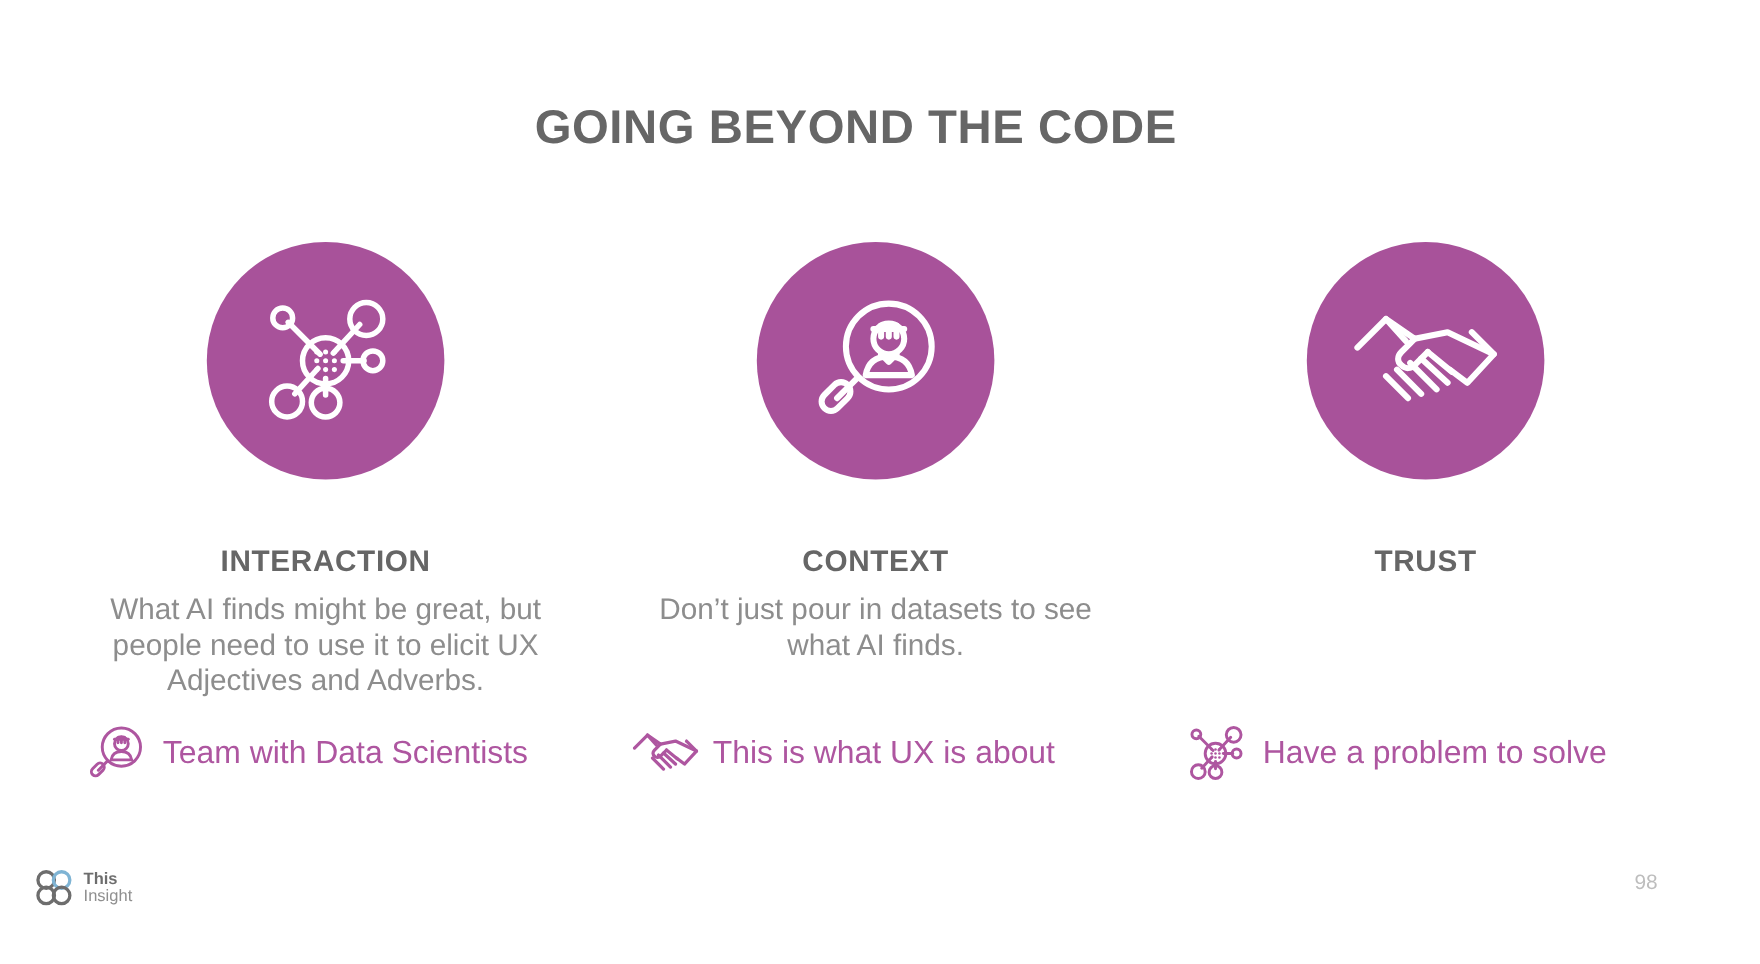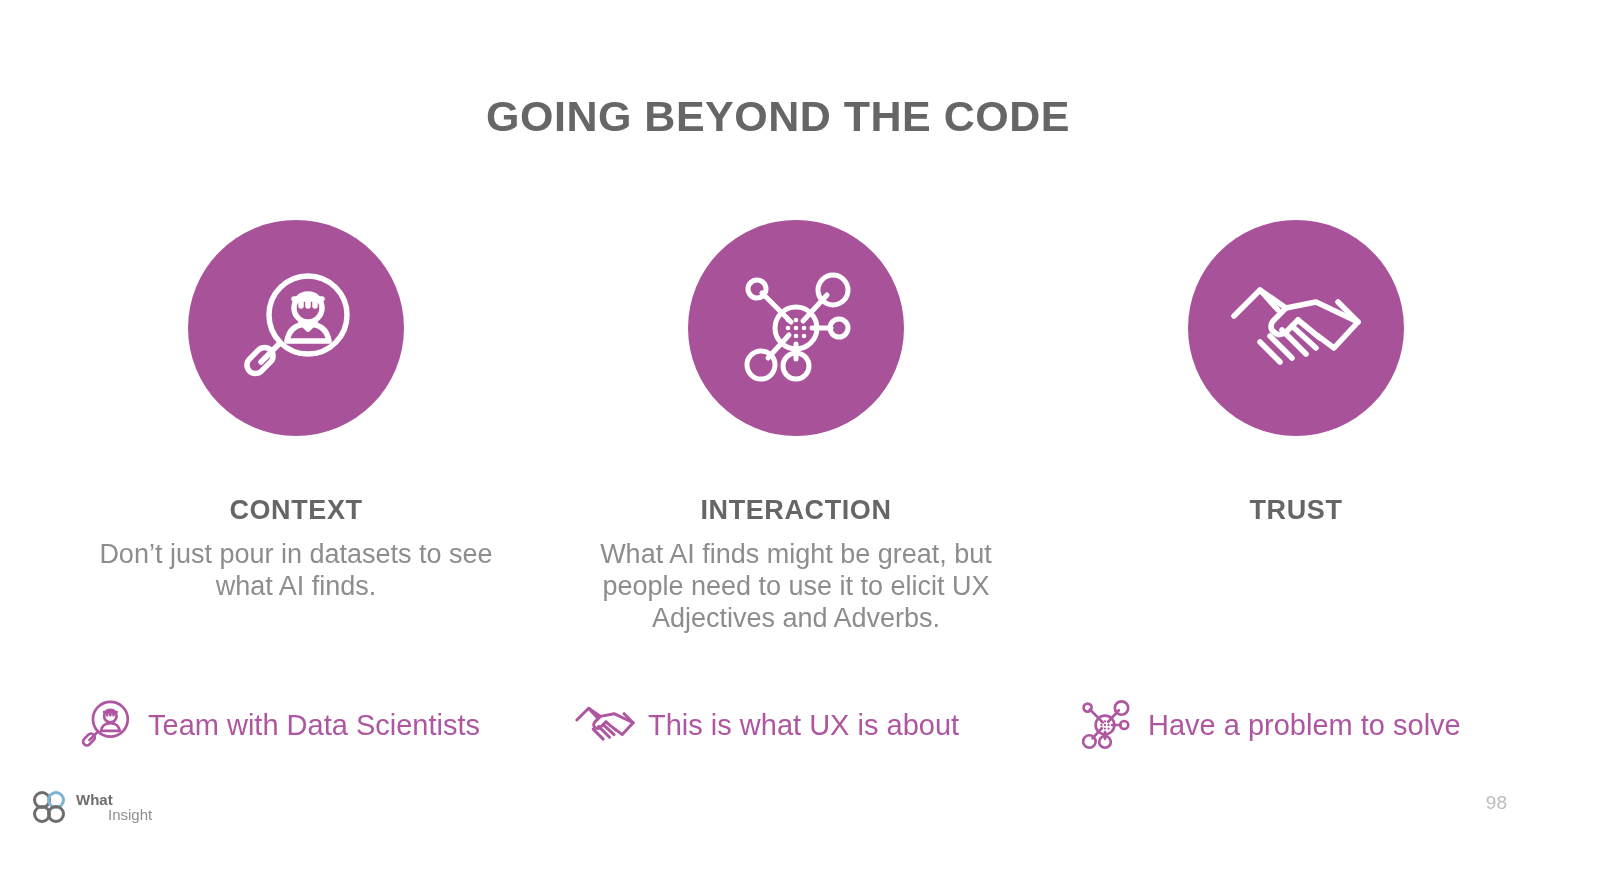--- a/index.html
+++ b/index.html
@@ -77,21 +77,21 @@
     font-size: 27px;
     line-height: 32px;
     color: #8d8d8d;
     text-align: center;
     width: 420px;
   }
 
   
   .callouts {
     position: absolute;
-    top: 694px;
+    top: 654px;
     left: 46px;
     width: 1500px;
     display: flex;
     flex-direction: row;
   }
   .callout {
     width: 500px;
     display: flex;
     flex-direction: row;
     align-items: center;
@@ -137,57 +137,37 @@
     line-height: 15px;
   }
   .logo-bold {
     font-size: 15px;
     font-weight: bold;
     color: #6d6d6d;
   }
   .logo-insight {
     font-size: 15px;
     color: #8f8f8f;
-    margin-left: 32px;
   }
   .page-number {
     position: absolute;
     right: 93px;
     bottom: 18px;
     font-size: 19px;
     color: #bdbdbd;
   }
 </style>
 </head>
 <body>
 
 <div class="slide">
 
   <div class="slide-title">GOING BEYOND THE CODE</div>
 
   <div class="columns">
-
-    <div class="column">
-      <div class="icon-circle">
-        <span>
-          <svg width="130" height="130" viewBox="0 0 130 130" fill="none" stroke="#ffffff" stroke-width="5.5" stroke-linecap="round" stroke-linejoin="round">
-            <circle cx="77" cy="52" r="39"></circle>
-            <circle cx="77" cy="45" r="14"></circle>
-            <path d="M63 36 h28"></path>
-            <path d="M70 33 v10 M77 32 v11 M84 33 v10"></path>
-            <path d="M56 78 c2-12 10-17 21-17 11 0 19 5 21 17 z"></path>
-            <path d="M70 59 l7 7 7-7"></path>
-            <path d="M49 80 L30 99"></path>
-            <rect x="14" y="89" width="30" height="17" rx="8.5" transform="rotate(-45 29 97.5)"></rect>
-          </svg>
-        </span>
-      </div>
-      <div class="col-heading">CONTEXT</div>
-      <div class="col-body">Don’t just pour in datasets to see what AI finds.</div>
-    </div>
 
     <div class="column">
       <div class="icon-circle">
         <span>
           <svg width="130" height="130" viewBox="0 0 130 130" fill="none" stroke="#ffffff" stroke-width="5" stroke-linecap="round" stroke-linejoin="round">
             <line x1="31" y1="30" x2="60" y2="59"></line>
             <line x1="96" y1="32" x2="72" y2="58"></line>
             <line x1="81" y1="65" x2="100" y2="65"></line>
             <line x1="58" y1="72" x2="37" y2="95"></line>
             <line x1="65" y1="81" x2="65" y2="96"></line>
@@ -211,20 +191,39 @@
           </svg>
         </span>
       </div>
       <div class="col-heading">INTERACTION</div>
       <div class="col-body">What AI finds might be great, but people need to use it to elicit UX Adjectives and Adverbs.</div>
     </div>
 
     <div class="column">
       <div class="icon-circle">
         <span>
+          <svg width="130" height="130" viewBox="0 0 130 130" fill="none" stroke="#ffffff" stroke-width="5.5" stroke-linecap="round" stroke-linejoin="round">
+            <circle cx="77" cy="52" r="39"></circle>
+            <circle cx="77" cy="45" r="14"></circle>
+            <path d="M63 36 h28"></path>
+            <path d="M70 33 v10 M77 32 v11 M84 33 v10"></path>
+            <path d="M56 78 c2-12 10-17 21-17 11 0 19 5 21 17 z"></path>
+            <path d="M70 59 l7 7 7-7"></path>
+            <path d="M49 80 L30 99"></path>
+            <rect x="14" y="89" width="30" height="17" rx="8.5" transform="rotate(-45 29 97.5)"></rect>
+          </svg>
+        </span>
+      </div>
+      <div class="col-heading">CONTEXT</div>
+      <div class="col-body">Don’t just pour in datasets to see what AI finds.</div>
+    </div>
+
+    <div class="column">
+      <div class="icon-circle">
+        <span>
           <svg width="132" height="112" viewBox="0 0 132 112" fill="none" stroke="#ffffff" stroke-width="5.5" stroke-linecap="round" stroke-linejoin="round">
             <path d="M4 44 L30 18 L56 36 L86 30 L128 50 L104 76 L88 64"></path>
             <path d="M30 18 L48 38"></path>
             <path d="M128 50 L108 30"></path>
             <path d="M56 36 L44 48 c-4 4-4 9 0 12 4 4 9 3 12 0 L68 48"></path>
             <path d="M68 48 L90 66"></path>
             <path d="M40 64 L62 86"></path>
             <path d="M52 58 L76 82"></path>
             <path d="M62 54 L86 76"></path>
             <path d="M30 70 L50 90"></path>
@@ -304,20 +303,20 @@
   <div class="logo">
     <span class="logo-mark">
       <svg width="38" height="34" viewBox="0 0 38 34" fill="none">
         <circle cx="10" cy="10" r="7.5" stroke="#6d6d6d" stroke-width="3"></circle>
         <circle cx="24" cy="10" r="7.5" stroke="#7fb4d4" stroke-width="3"></circle>
         <circle cx="10" cy="24" r="7.5" stroke="#6d6d6d" stroke-width="3"></circle>
         <circle cx="24" cy="24" r="7.5" stroke="#6d6d6d" stroke-width="3"></circle>
       </svg>
     </span>
     <span class="logo-words">
-      <span class="logo-bold">What</span>
+      <span class="logo-bold">This</span>
       <span class="logo-insight">Insight</span>
     </span>
   </div>
 
   <div class="page-number">98</div>
 
 </div>
 
 </body></html>

